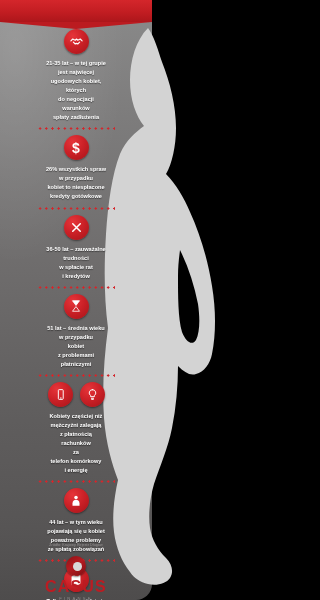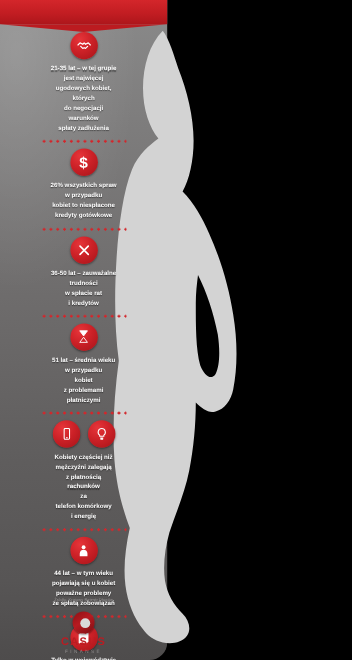--- a/index.html
+++ b/index.html
@@ -194,21 +194,21 @@
   .logo-mark-inner {
     width: 9px;
     height: 9px;
     border-radius: 50%;
     background: #d9d9d9;
     margin-left: 3px;
   }
   .logo-wordmark {
     margin-top: 3px;
     color: #bb1c22;
-    font-size: 10px;
+    font-size: 16px;
     font-weight: bold;
     letter-spacing: 1.2px;
     line-height: 1;
   }
   .logo-subword {
     margin-top: 1.5px;
     color: #8e8b8b;
     font-size: 4.2px;
     letter-spacing: 2.2px;
     line-height: 1;

